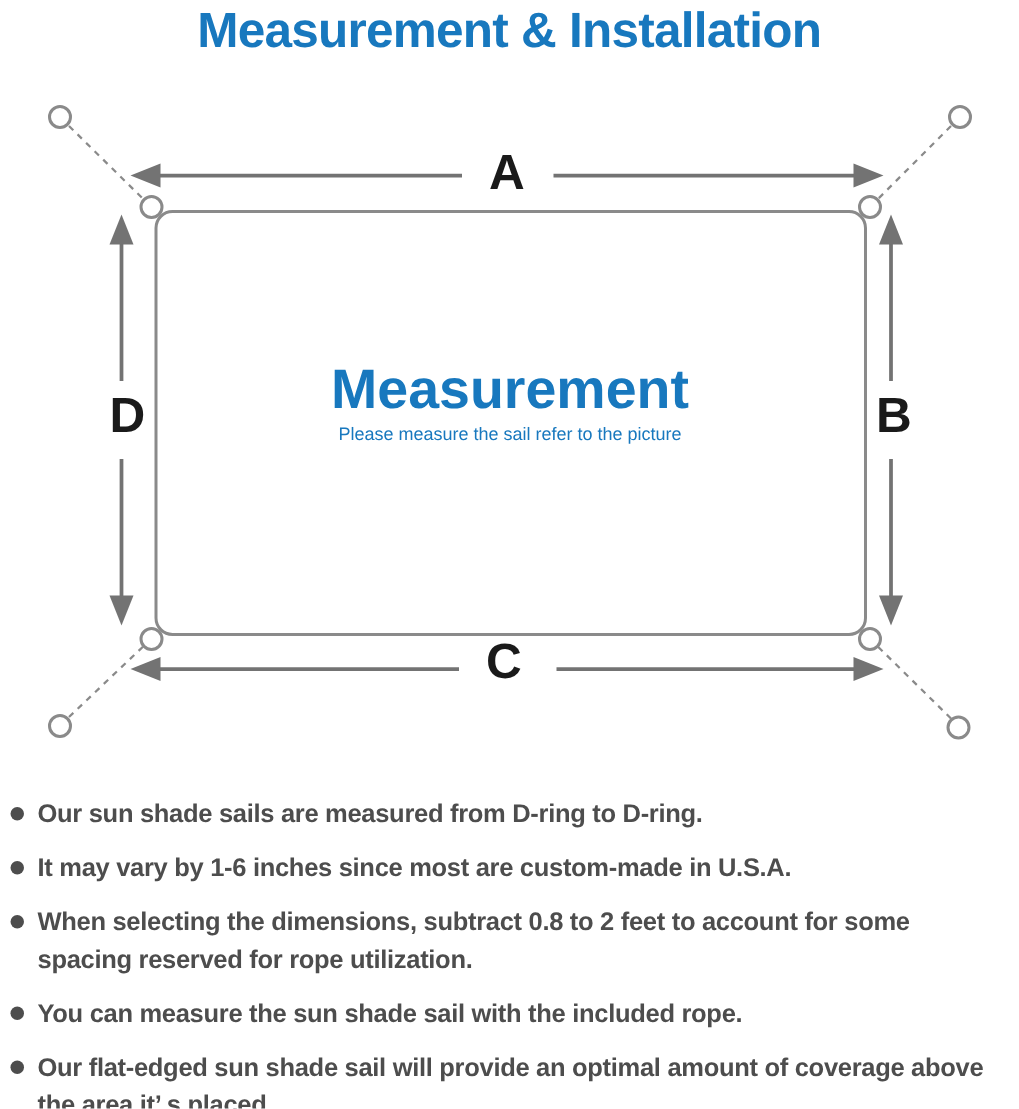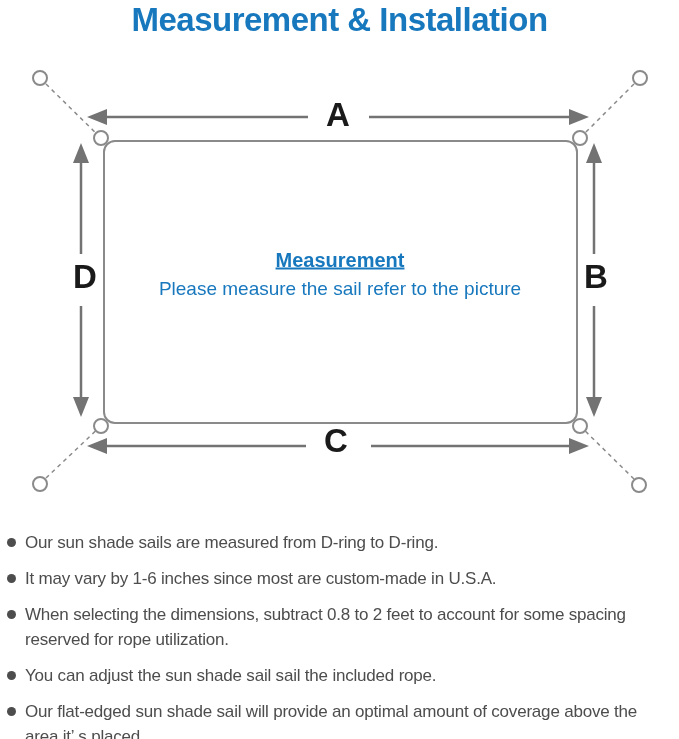--- a/index.html
+++ b/index.html
@@ -22,46 +22,45 @@
   .rope-dashed   { stroke: var(--line, #7c7c7c); stroke-width: 1.5; fill: none; stroke-dasharray: 4 4; }
   .arrow-line    { stroke: var(--arrow, #737373); stroke-width: 2.5; fill: none; }
   .arrow-head    { fill: var(--arrow, #737373); stroke: none; }
   .dim-label {
     position: absolute; transform: translate(-50%, -50%);
     font-size: 33px; font-weight: 700; color: var(--label, #1a1a1a);
     letter-spacing: 0;
   }
   .center-heading {
     position: absolute; left: 340px; top: 260px; transform: translate(-50%, -50%);
-    font-size: 20px; font-weight: 700; color: var(--accent, #1878be);
+    font-size: 37px; font-weight: 700; color: var(--accent, #1878be);
     white-space: nowrap;
-    text-decoration: underline;
   }
   .center-subtitle {
     position: absolute; left: 340px; top: 289px; transform: translate(-50%, -50%);
-    font-size: 19px; font-weight: 400; color: var(--accent, #1878be);
+    font-size: 12px; font-weight: 400; color: var(--accent, #1878be);
     white-space: nowrap;
   }
   .notes {
     position: absolute; left: 6px; top: 530px; width: 665px;
     list-style: none; margin: 0; padding: 0;
   }
   .note-item {
     display: flex; align-items: flex-start;
     margin-bottom: 11px;
     font-size: 17px; line-height: 25px; letter-spacing: -0.2px;
     color: var(--text, #4d4d4d);
   }
   .bullet-dot {
     flex: 0 0 auto;
     width: 9px; height: 9px; border-radius: 50%;
     background: var(--text, #4d4d4d);
     margin: 8px 9px 0 1px;
   }
-  .note-text { flex: 1 1 auto; }
+  .note-text { flex: 1 1 auto; font-weight: bold; }
 </style>
 </head>
 <body>
 
 <div class="page-title">Measurement &amp; Installation</div>
 
 <svg class="diagram-svg" width="679" height="739" viewBox="0 0 679 739" xmlns="http://www.w3.org/2000/svg">
 
   <line class="rope-dashed" x1="46" y1="84" x2="106" y2="143"></line>
   <line class="rope-dashed" x1="634" y1="84" x2="575" y2="143"></line>
@@ -125,19 +124,19 @@
   <li class="note-item">
     <span class="bullet-dot"></span>
     <span class="note-text">It may vary by 1-6 inches since most are custom-made in U.S.A.</span>
   </li>
   <li class="note-item">
     <span class="bullet-dot"></span>
     <span class="note-text">When selecting the dimensions, subtract 0.8 to 2 feet to account for some spacing reserved for rope utilization.</span>
   </li>
   <li class="note-item">
     <span class="bullet-dot"></span>
-    <span class="note-text">You can adjust the sun shade sail sail the included rope.</span>
+    <span class="note-text">You can measure the sun shade sail with the included rope.</span>
   </li>
   <li class="note-item">
     <span class="bullet-dot"></span>
     <span class="note-text">Our flat-edged sun shade sail will provide an optimal amount of coverage above the area it’ s placed.</span>
   </li>
 </ul>
 
 </body></html>

